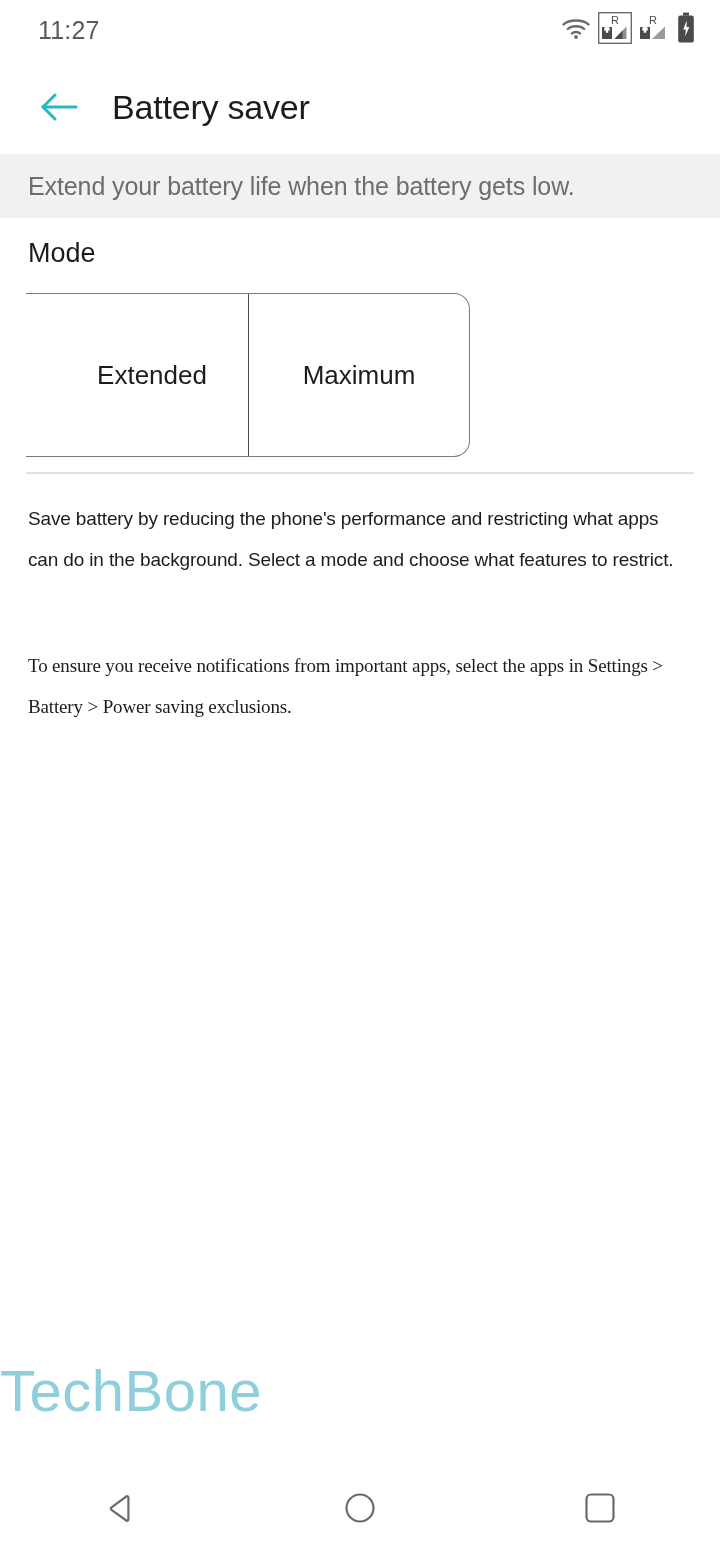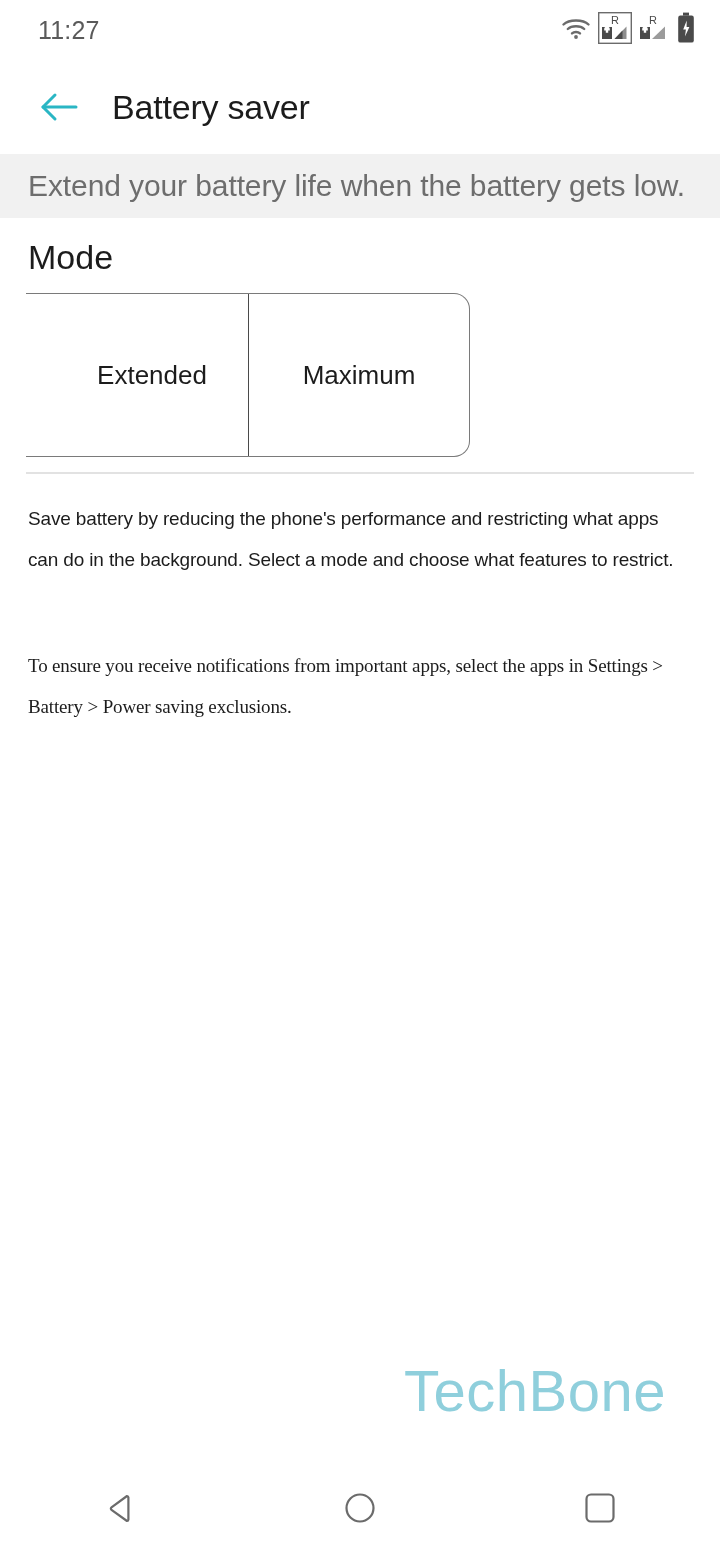--- a/index.html
+++ b/index.html
@@ -72,30 +72,30 @@
     position: absolute;
     top: 154px; left: 0;
     width: 720px;
     height: 64px;
     background: #f1f1f1;
     display: flex;
     align-items: center;
     padding-left: 28px;
   }
   #info-banner-text {
-    font-size: 30px;
+    font-size: 25px;
     color: #6d6d6d;
     letter-spacing: -0.1px;
   }
 
   
   #mode-label {
     position: absolute;
     top: 238px; left: 28px;
-    font-size: 34px;
+    font-size: 27px;
     color: #1c1c1c;
   }
 
   #mode-segmented-control {
     position: absolute;
     top: 293px;
     left: 26px;
     width: 668px;
     height: 164px;
     display: flex;
@@ -152,21 +152,21 @@
     letter-spacing: -0.15px;
   }
   #desc-paragraph-2 { margin-top: 65px; font-family: Liberation Serif, serif; }
 
   
   #watermark {
     position: absolute;
     top: 1357px;
     left: 0;
     width: 720px;
-    text-align: right;
+    text-align: left;
     padding-right: 54px;
     font-size: 58px;
     color: #8fcfdc;
     letter-spacing: 0.5px;
   }
 
   
   #nav-bar {
     position: absolute;
     bottom: 0; left: 0;

